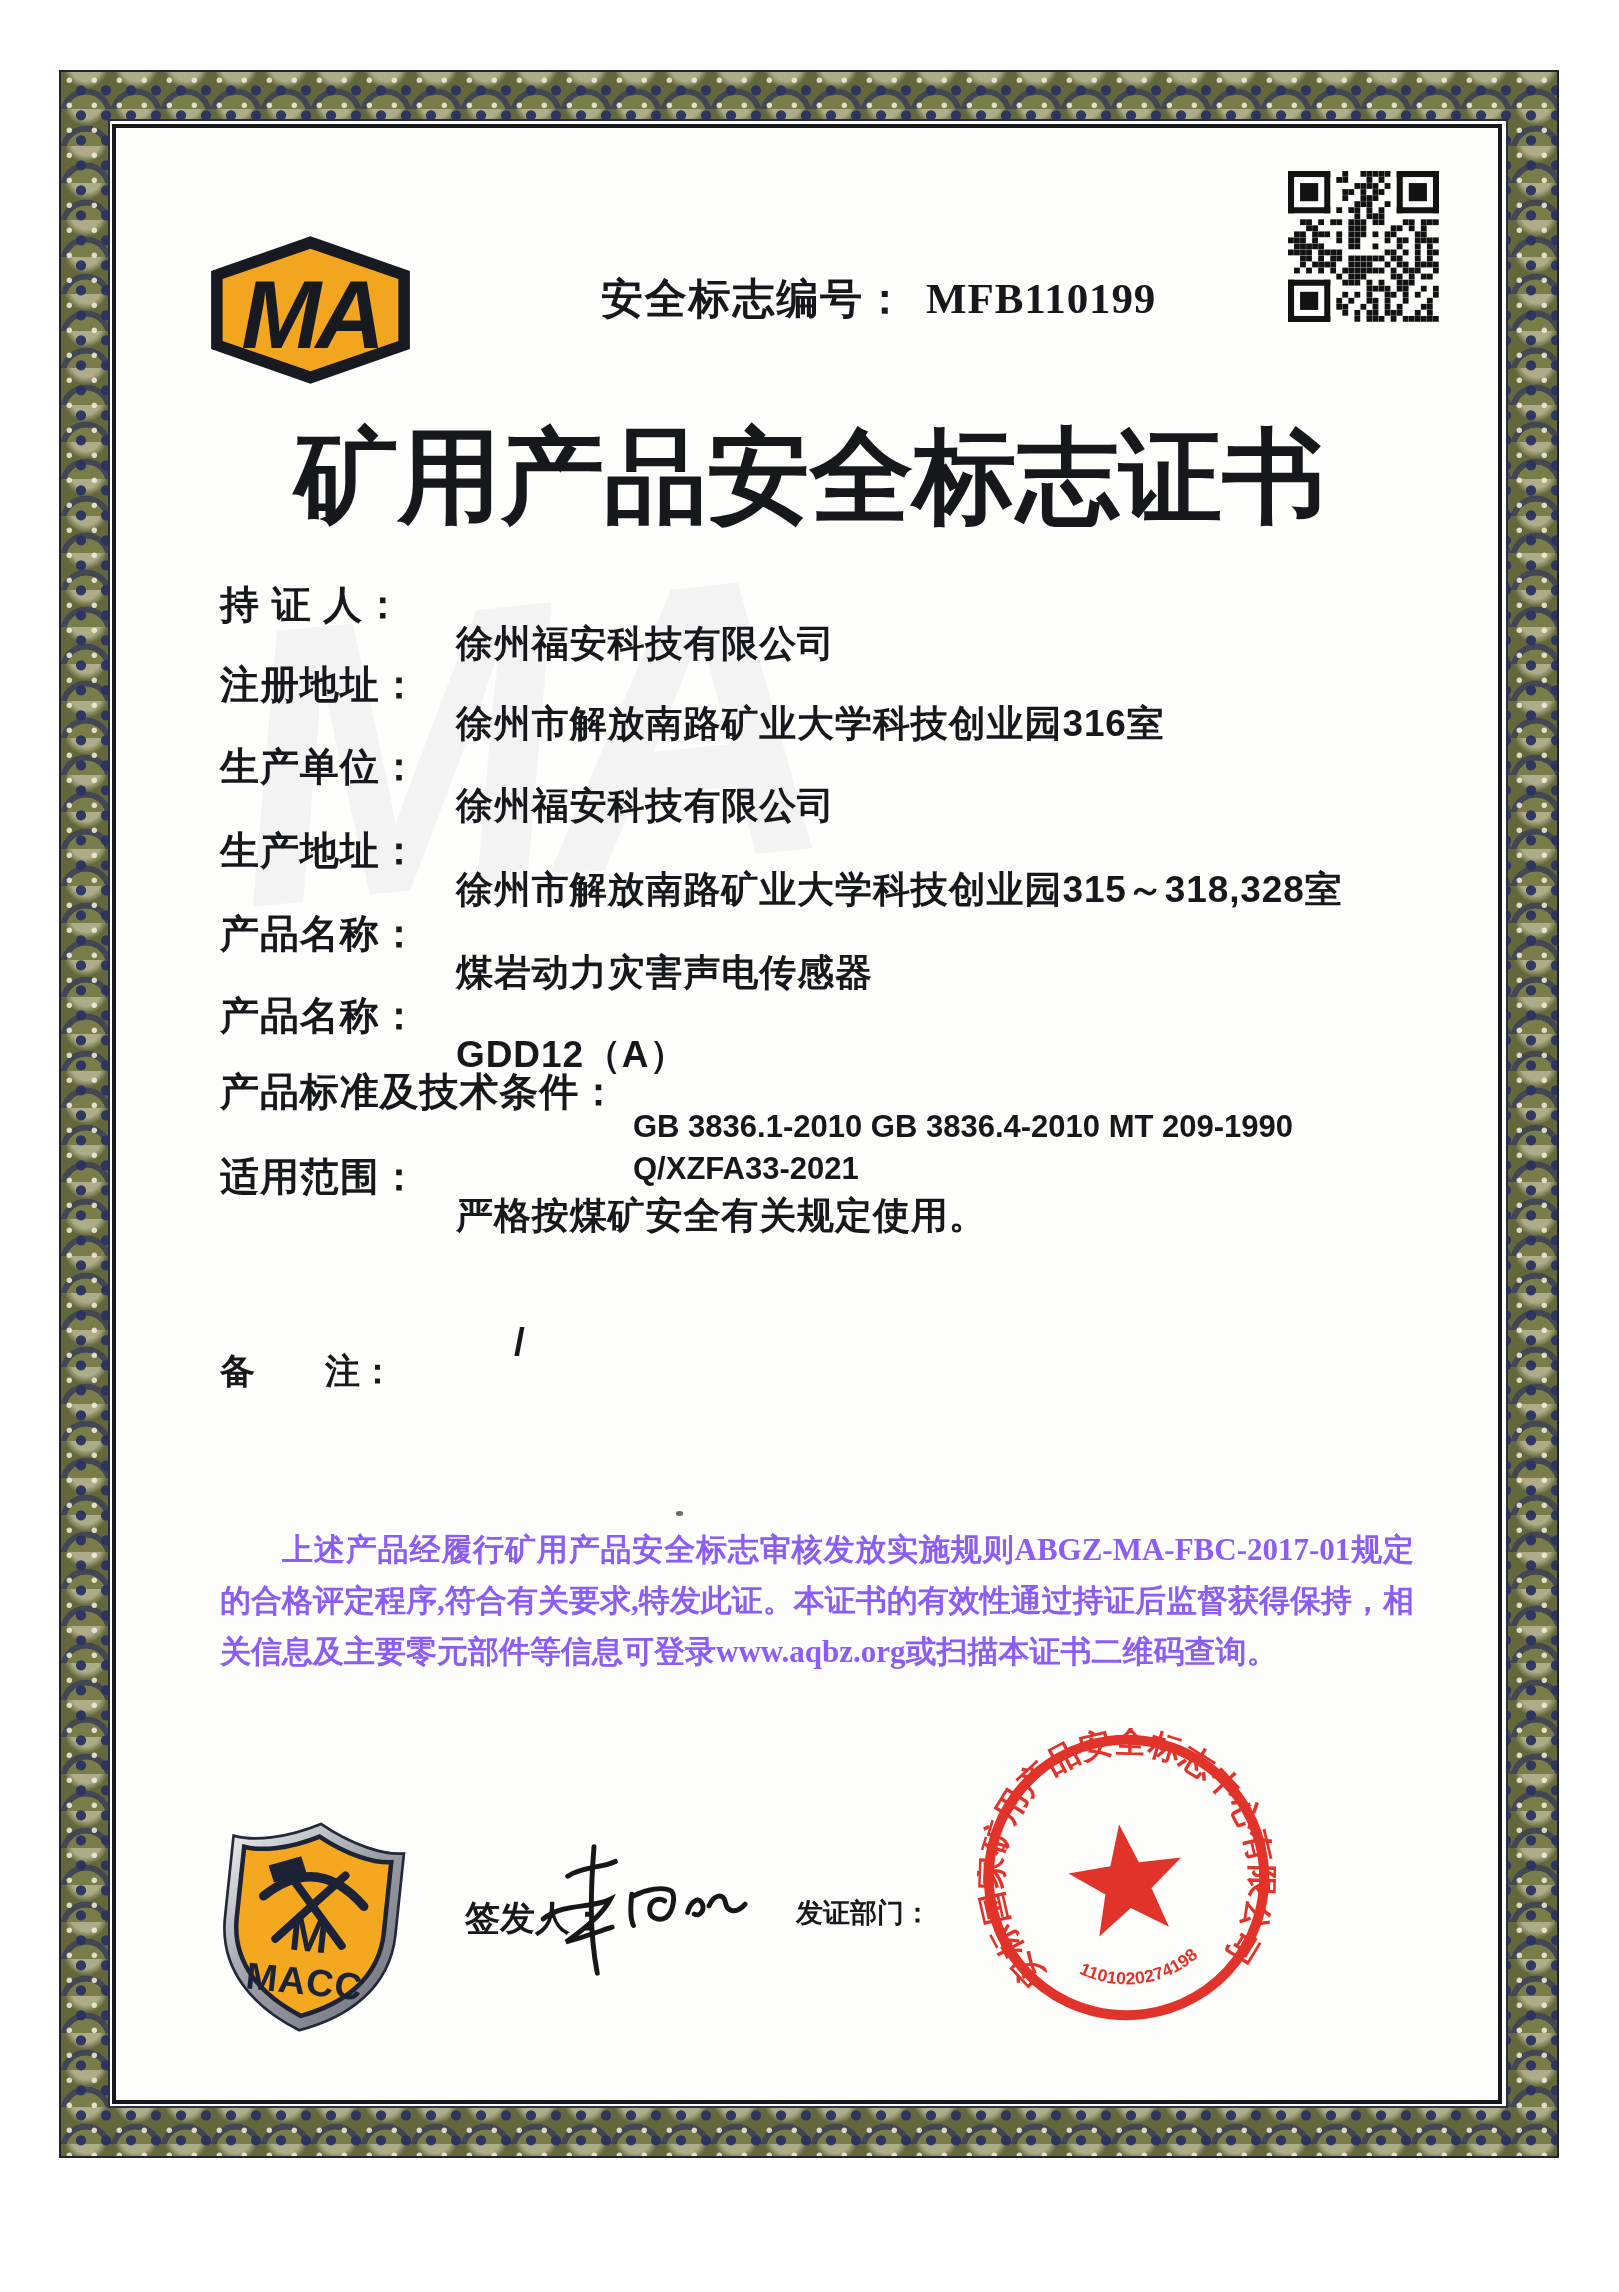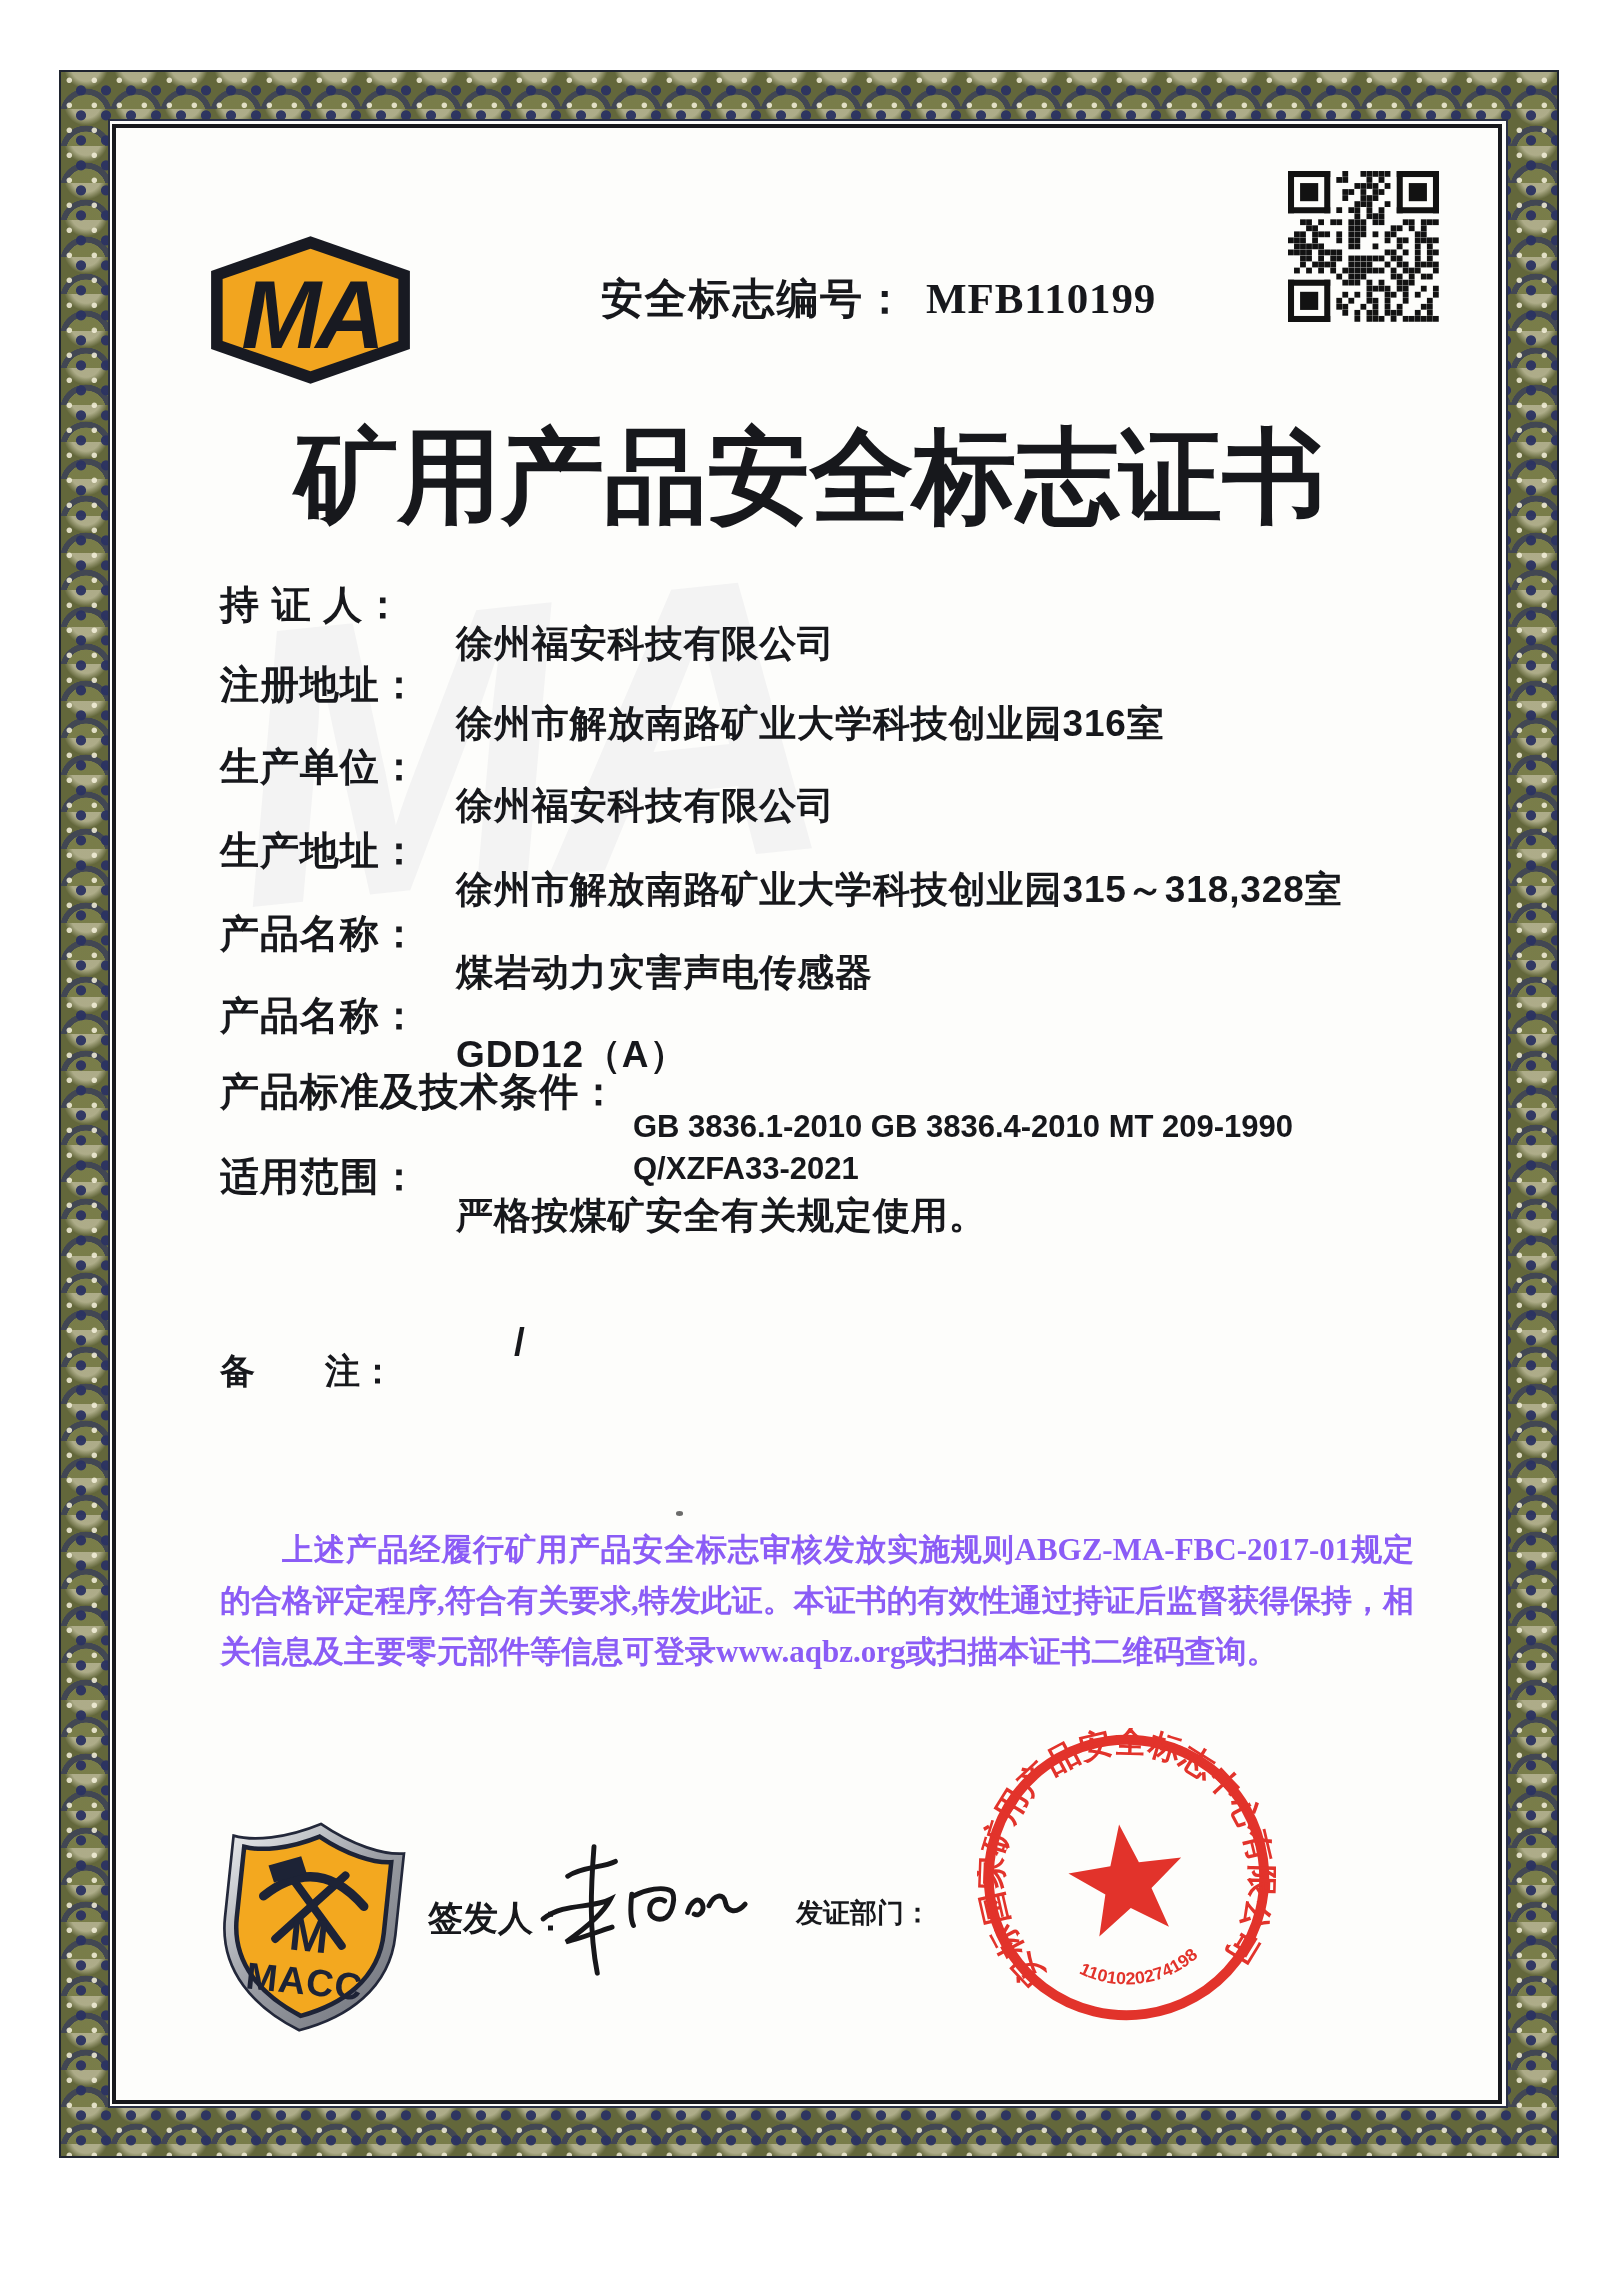--- a/index.html
+++ b/index.html
@@ -68,21 +68,21 @@
   .remark-row .lbl{ position:absolute; left:0; font-size:35px; font-weight:bold; white-space:nowrap;margin-top:28px;}
   .remark-row .val{ position:absolute; left:294px; font-size:39px; font-weight:bold;}
   
   .statement{
     position:absolute; left:220px; top:1524px; width:1194px;
     font-family:"Liberation Serif", serif; font-size:31px; line-height:51px;
     text-align:justify; text-indent:2em; font-weight:600; color:#8b5cf6;
   }
   
   .macc-shield{ position:absolute; left:206px; top:1818px; width:208px; height:220px; transform:rotate(6deg); }
-  .signer{ position:absolute; left:428px; top:1895px; font-size:35px; font-weight:bold; white-space:nowrap;}
+  .signer{ position:absolute; left:465px; top:1895px; font-size:35px; font-weight:bold; white-space:nowrap;}
   .signature{ position:absolute; left:525px; top:1827px; width:230px; height:174px; }
   .issuer{ position:absolute; left:796px; top:1895px; font-size:27px; font-weight:bold; white-space:nowrap;}
   .seal{ position:absolute; left:977px; top:1728px; width:299px; height:299px; mix-blend-mode:multiply; opacity:.93;}
 </style>
 </head>
 <body>
 
 <div class="page">
 
   <div class="band"></div>

